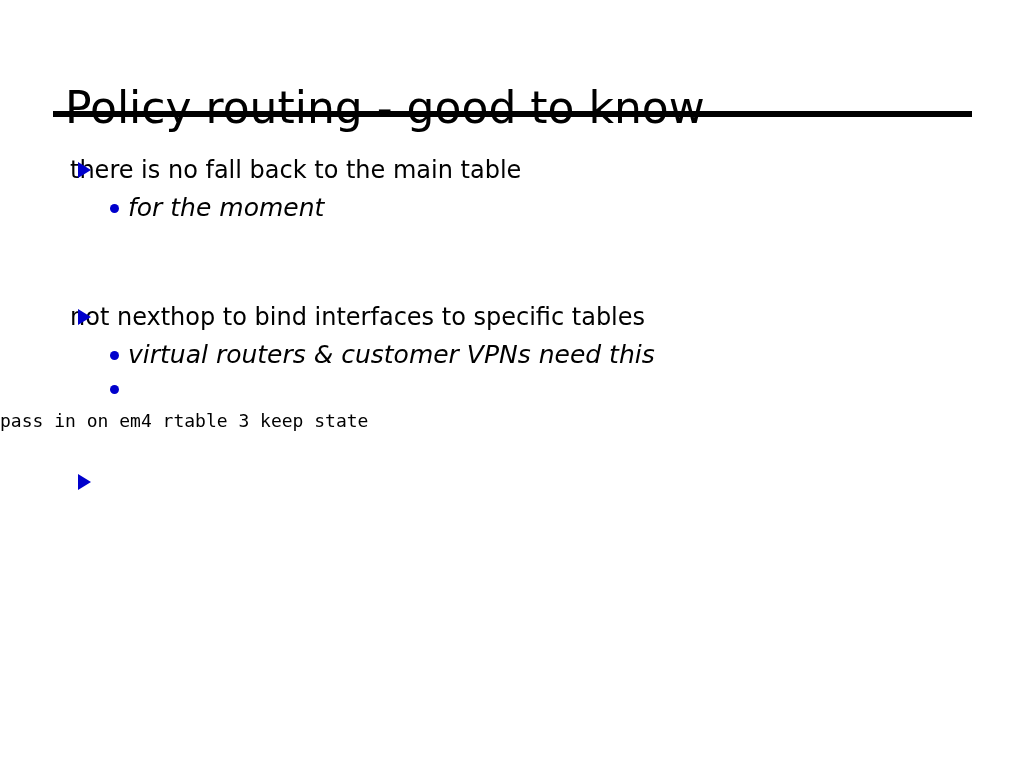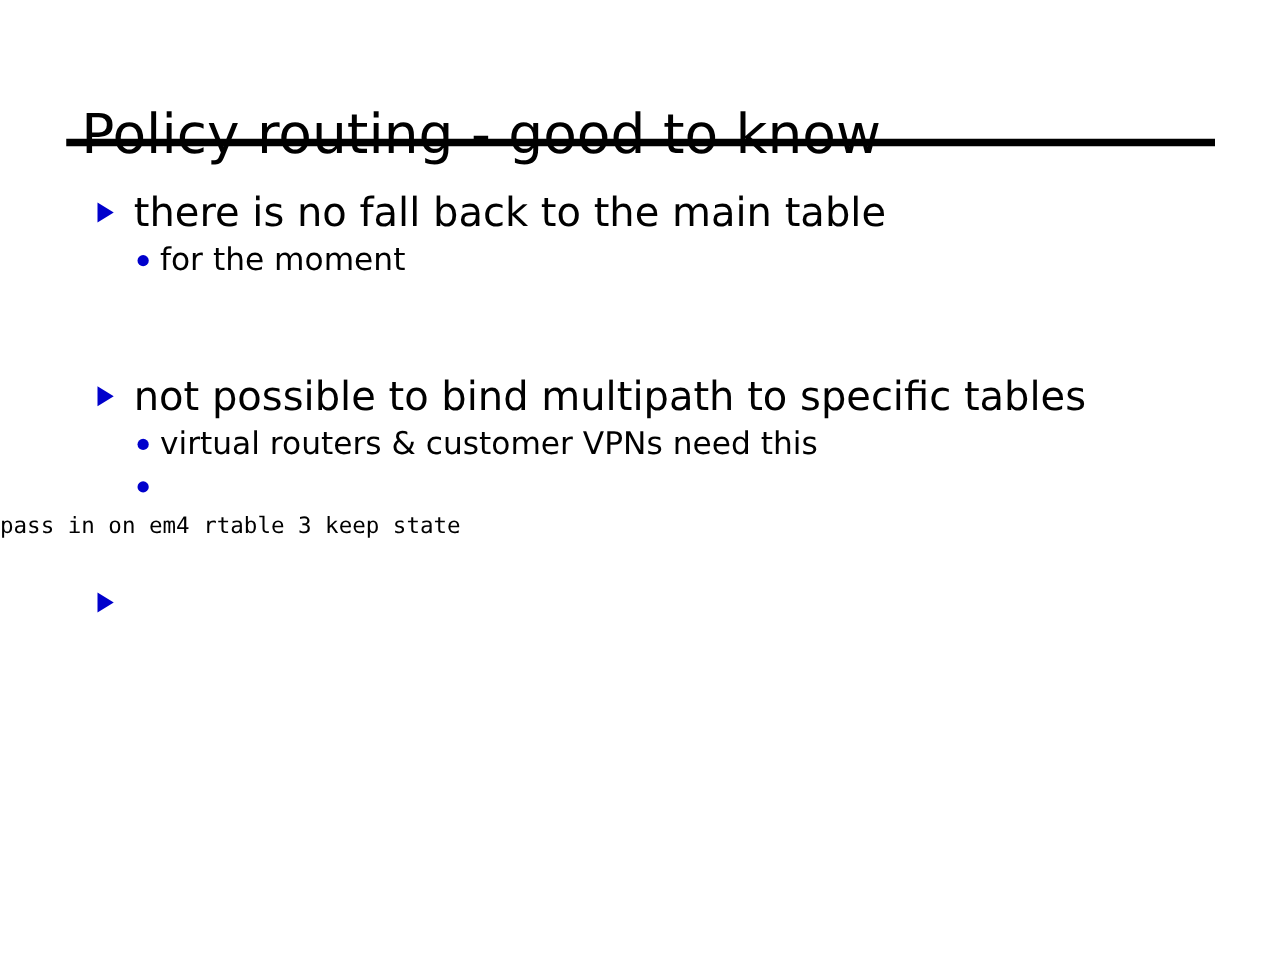--- a/index.html
+++ b/index.html
@@ -55,22 +55,22 @@
     width: 1024px;
   }
 
   .bullet-group {
     position: relative;
   }
 
   
   .lvl1 {
     position: relative;
-    padding-left: 107px;
-    font-size: 32px;
+    padding-left: 70px;
+    font-size: 24px;
     line-height: 41px;
     color: #000000;
     min-height: 41px;
   }
   .lvl1 .marker {
     position: absolute;
     left: 78px;
     top: 12px;
     width: 0;
     height: 0;
@@ -84,20 +84,21 @@
   }
 
   
   .lvl2 {
     position: relative;
     padding-left: 128px;
     font-size: 25px;
     line-height: 34px;
     color: #000000;
     min-height: 34px;
+    font-style: italic;
   }
   .lvl2 .marker {
     position: absolute;
     left: 110px;
     top: 13px;
     width: 9px;
     height: 9px;
     border-radius: 50%;
     background: #0000cc;
   }
@@ -143,21 +144,21 @@
     </div>
 
     <div class="gap-lg"></div>
 
 
     <div class="gap-lg"></div>
 
     <div class="bullet-group">
       <div class="lvl1">
         <span class="marker"></span>
-        <span class="text">not possible to bind multipath to specific tables</span>
+        <span class="text">not nexthop to bind interfaces to specific tables</span>
       </div>
       <div class="lvl2">
         <span class="marker"></span>
         <span class="text">virtual routers &amp; customer VPNs need this</span>
       </div>
       <div class="lvl2">
         <span class="marker"></span>
       </div>
       <div class="lvl3-code">pass in on em4 rtable 3 keep state</div>
     </div>

